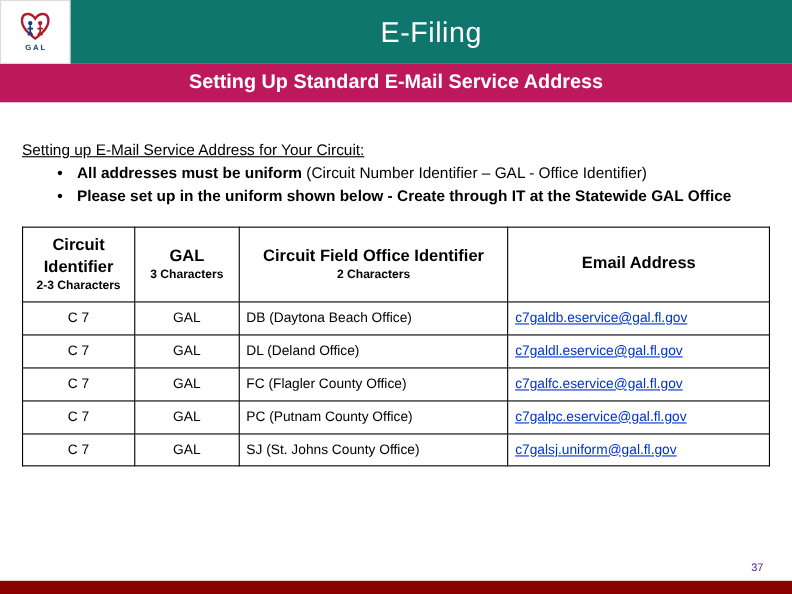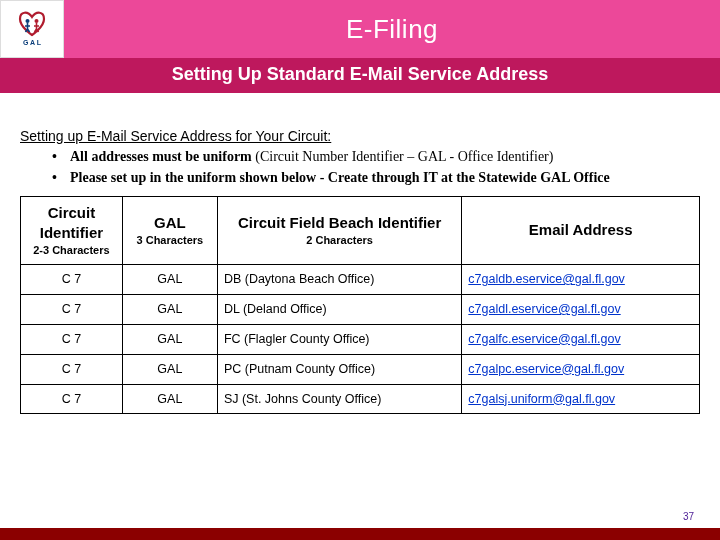--- a/index.html
+++ b/index.html
@@ -9,21 +9,21 @@
     background: #fff;
     width: 720px;
     height: 540px;
     overflow: hidden;
     position: relative;
   }
   .header-band {
     display: flex;
     align-items: stretch;
     height: 58px;
-    background: #ec4899;
+    background: #0f766e;
   }
   .logo-block {
     width: 64px;
     background: #fff;
     display: flex;
     align-items: center;
     justify-content: center;
     flex-direction: column;
     border: 1px solid #ddd;
   }
@@ -48,24 +48,23 @@
   .content {
     padding: 34px 20px 6px 20px;
     font-size: 14px;
     line-height: 1.35;
   }
   .lead {
     text-decoration: underline;
     font-weight: normal;
   }
   .bullets {
-    margin: 2px 0 8px 32px;
+    margin: 2px 0 18px 32px;
     padding: 0;
     list-style: none;
-    font-family: Liberation Serif, serif;
   }
   .bullets li {
     position: relative;
     padding-left: 18px;
     margin-bottom: 2px;
     font-weight: bold;
   }
   .bullets li::before {
     content: "•";
     position: absolute;
@@ -158,21 +157,21 @@
       <tr>
         <th>
           <span class="main">Circuit Identifier</span>
           <span class="sub">2-3 Characters</span>
         </th>
         <th>
           <span class="main">GAL</span>
           <span class="sub">3 Characters</span>
         </th>
         <th>
-          <span class="main">Circuit Field Beach Identifier</span>
+          <span class="main">Circuit Field Office Identifier</span>
           <span class="sub">2 Characters</span>
         </th>
         <th>
           <span class="main">Email Address</span>
         </th>
       </tr>
     </thead>
     <tbody>
       <tr>
         <td class="center">C 7</td>

